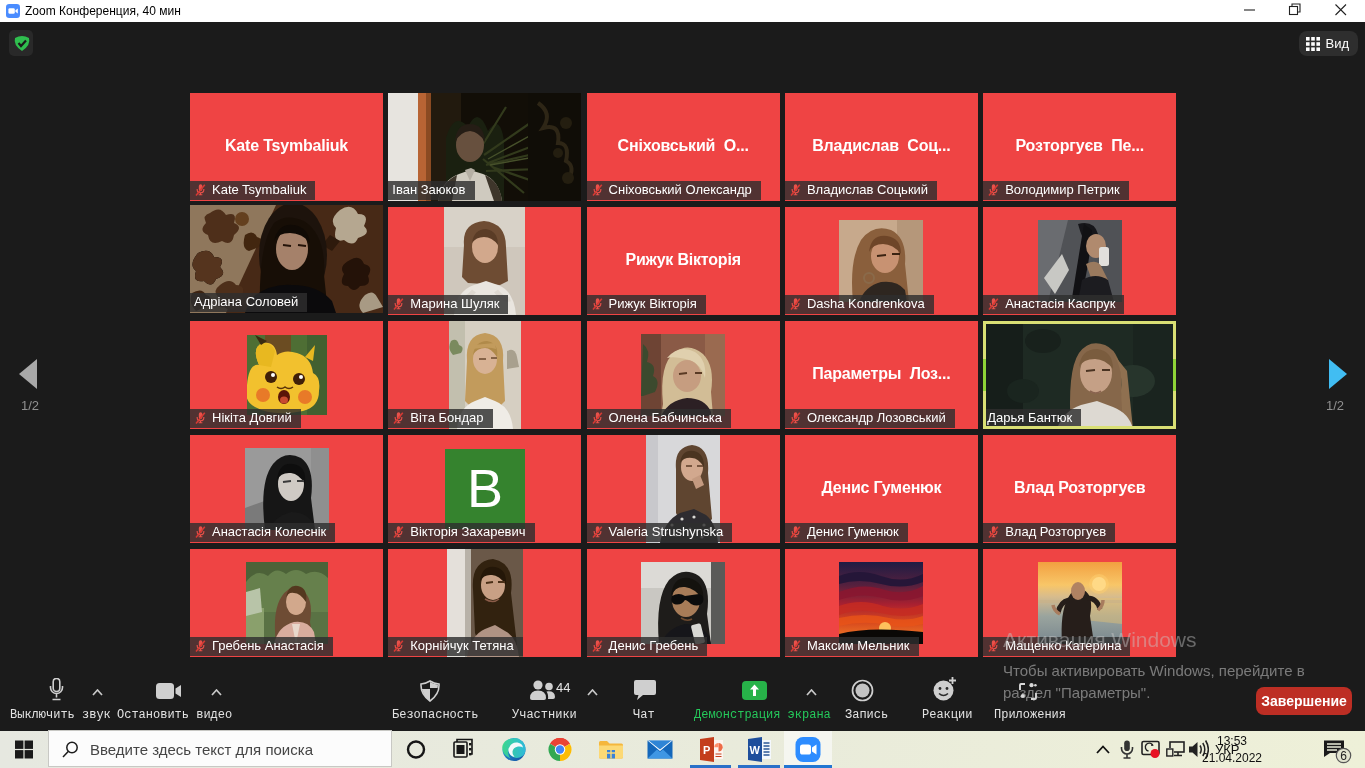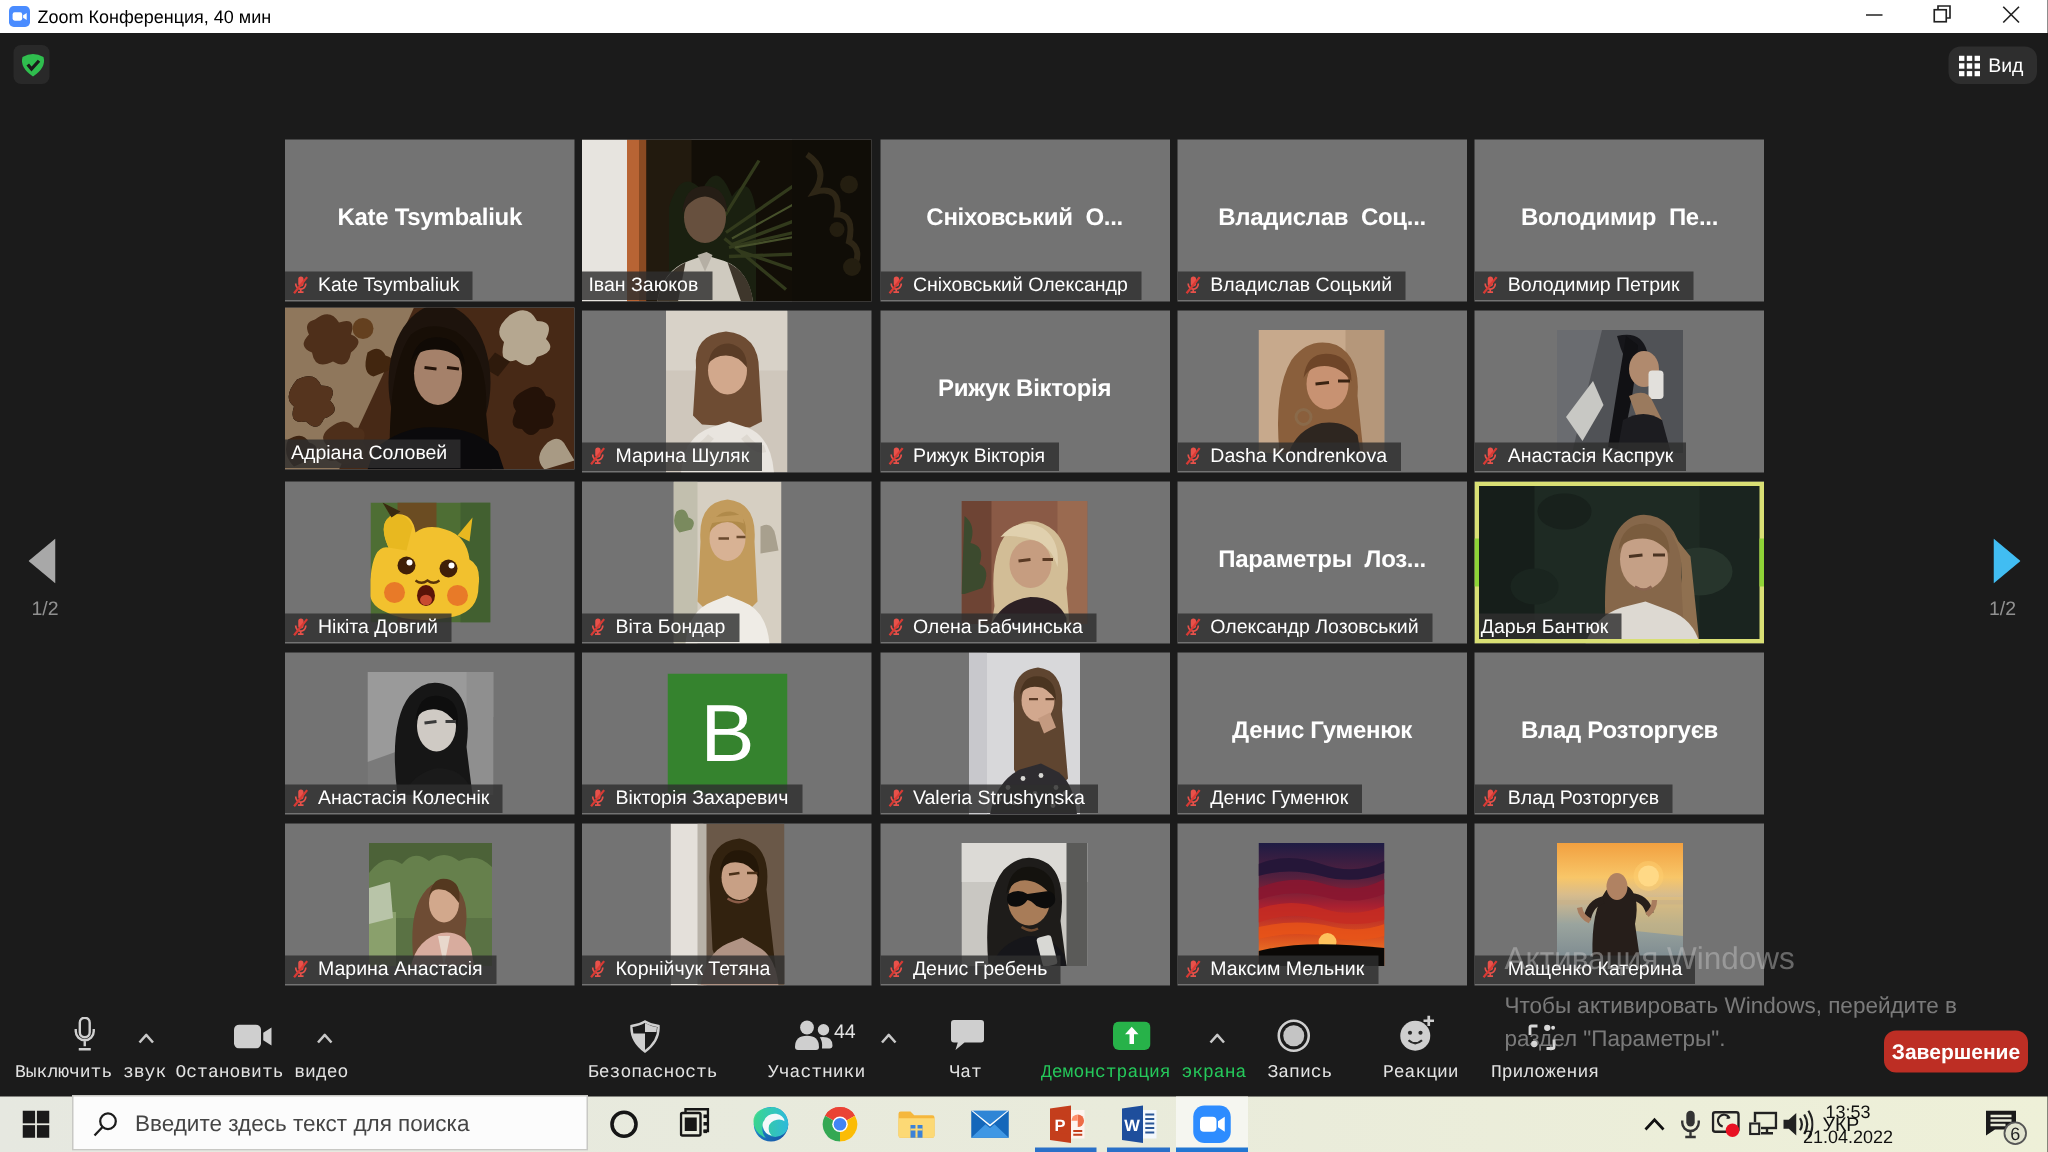--- a/index.html
+++ b/index.html
@@ -6,21 +6,21 @@
 html,body { width:1365px; height:768px; overflow:hidden; background:#1b1b1b;
   font-family:"Liberation Sans", sans-serif; }
 #titlebar { position:absolute; left:0; top:0; width:1365px; height:22px; background:#fff; }
 #titlebar .zicon { position:absolute; left:6px; top:4px; }
 #titlebar .ttl { position:absolute; left:25px; top:0; height:40px; line-height:23px; font-size:12px; color:#000; }
 .wbtn { position:absolute; top:0; width:14px; height:20px; }
 #main { position:absolute; left:0; top:22px; width:1365px; height:709px; background:#1b1b1b; }
 .shieldbtn { position:absolute; left:9px; top:8px; width:24px; height:26px; background:#292929; border-radius:5px; }
 .vidbtn { position:absolute; right:7px; top:9px; height:25px; background:#2e2e2e; border-radius:8px;
   color:#fff; font-size:13px; padding:0 9px 0 7px; display:flex; align-items:center; gap:5px; }
-.tile { position:absolute; width:193px; height:108px; background:#737373; overflow:hidden; }
+.tile { position:absolute; width:193px; height:108px; background:#ef4444; overflow:hidden; }
 .tile .ph { position:absolute; left:0; top:0; }
 .cn { position:absolute; left:0; right:0; top:44px; text-align:center; color:#fff;
   font-size:16px; font-weight:bold; letter-spacing:-0.2px; white-space:pre; }
 .lbl { position:absolute; left:0; bottom:1px; background:rgba(46,46,46,0.82); color:#fff;
   font-size:13px; height:19px; display:flex; align-items:center; gap:5px; padding:0 9px 0 4px; max-width:192px; white-space:nowrap; }
 .lbl span { position:relative; top:-1px; }
 .arrow { position:absolute; }
 .pg { position:absolute; color:#909090; font-size:13px; }
 #toolbar { position:absolute; left:0; top:642px; width:1365px; height:67px; }
 .tlab { position:absolute; top:44px; font-size:12px; color:#e3e3e3; white-space:nowrap;font-family:Liberation Mono, monospace; }
@@ -100,21 +100,21 @@
         <svg width="13" height="13" viewBox="0 0 14 14" style="flex:0 0 auto">
 <path d="M5.2 2.2 a1.9 1.9 0 0 1 3.8 0 v3.4 a1.9 1.9 0 0 1 -3.8 0 z" fill="#e8514a"></path>
 <path d="M3.4 5.4 v0.4 a3.6 3.6 0 0 0 7.2 0 v-0.4" fill="none" stroke="#e8514a" stroke-width="1.2"></path>
 <path d="M7 9.6 v1.8 M5 11.6 h4" stroke="#e8514a" stroke-width="1.2"></path>
 <path d="M2.2 12.4 L11.6 0.8" stroke="#d83a34" stroke-width="1.6"></path>
 </svg>
         <span>Владислав Соцький</span>
       </div>
     </div>
 <div class="tile" style="left:983.2px;top:71px;">
-      <div class="cn">Володимир  Пе...</div>
+      <div class="cn">Розторгуєв  Пе...</div>
       <div class="lbl">
         <svg width="13" height="13" viewBox="0 0 14 14" style="flex:0 0 auto">
 <path d="M5.2 2.2 a1.9 1.9 0 0 1 3.8 0 v3.4 a1.9 1.9 0 0 1 -3.8 0 z" fill="#e8514a"></path>
 <path d="M3.4 5.4 v0.4 a3.6 3.6 0 0 0 7.2 0 v-0.4" fill="none" stroke="#e8514a" stroke-width="1.2"></path>
 <path d="M7 9.6 v1.8 M5 11.6 h4" stroke="#e8514a" stroke-width="1.2"></path>
 <path d="M2.2 12.4 L11.6 0.8" stroke="#d83a34" stroke-width="1.6"></path>
 </svg>
         <span>Володимир Петрик</span>
       </div>
     </div>
@@ -434,21 +434,21 @@
 <path d="M28 82 Q32 64 48 60 Q62 58 68 70 L70 82 Z" fill="#d8ac9e"></path>
 <path d="M46 62 L50 82 L54 62 Z" fill="#e8d8cc"></path>
 </svg>
       <div class="lbl">
         <svg width="13" height="13" viewBox="0 0 14 14" style="flex:0 0 auto">
 <path d="M5.2 2.2 a1.9 1.9 0 0 1 3.8 0 v3.4 a1.9 1.9 0 0 1 -3.8 0 z" fill="#e8514a"></path>
 <path d="M3.4 5.4 v0.4 a3.6 3.6 0 0 0 7.2 0 v-0.4" fill="none" stroke="#e8514a" stroke-width="1.2"></path>
 <path d="M7 9.6 v1.8 M5 11.6 h4" stroke="#e8514a" stroke-width="1.2"></path>
 <path d="M2.2 12.4 L11.6 0.8" stroke="#d83a34" stroke-width="1.6"></path>
 </svg>
-        <span>Марина Анастасія</span>
+        <span>Гребень Анастасія</span>
       </div>
     </div>
 <div class="tile" style="left:388.3px;top:527px;">
       <svg class="ph" style="left:58.5px;top:0.0px" width="76" height="108" viewBox="0 0 76 108" preserveAspectRatio="none">
 <rect width="76" height="108" fill="#6a5848"></rect>
 <rect x="0" y="0" width="22" height="108" fill="#e4e0da"></rect>
 <rect x="18" y="0" width="6" height="108" fill="#b8b2a8"></rect>
 <path d="M26 40 Q24 12 46 10 Q68 14 64 44 L70 96 L58 104 L34 100 L28 84 Z" fill="#32220f"></path>
 <ellipse cx="46" cy="36" rx="12" ry="15" fill="#c8a085"></ellipse>
 <path d="M33 32 Q35 16 48 18 Q60 20 59 36 Q52 26 45 26 Q37 25 33 32 Z" fill="#241708"></path>

